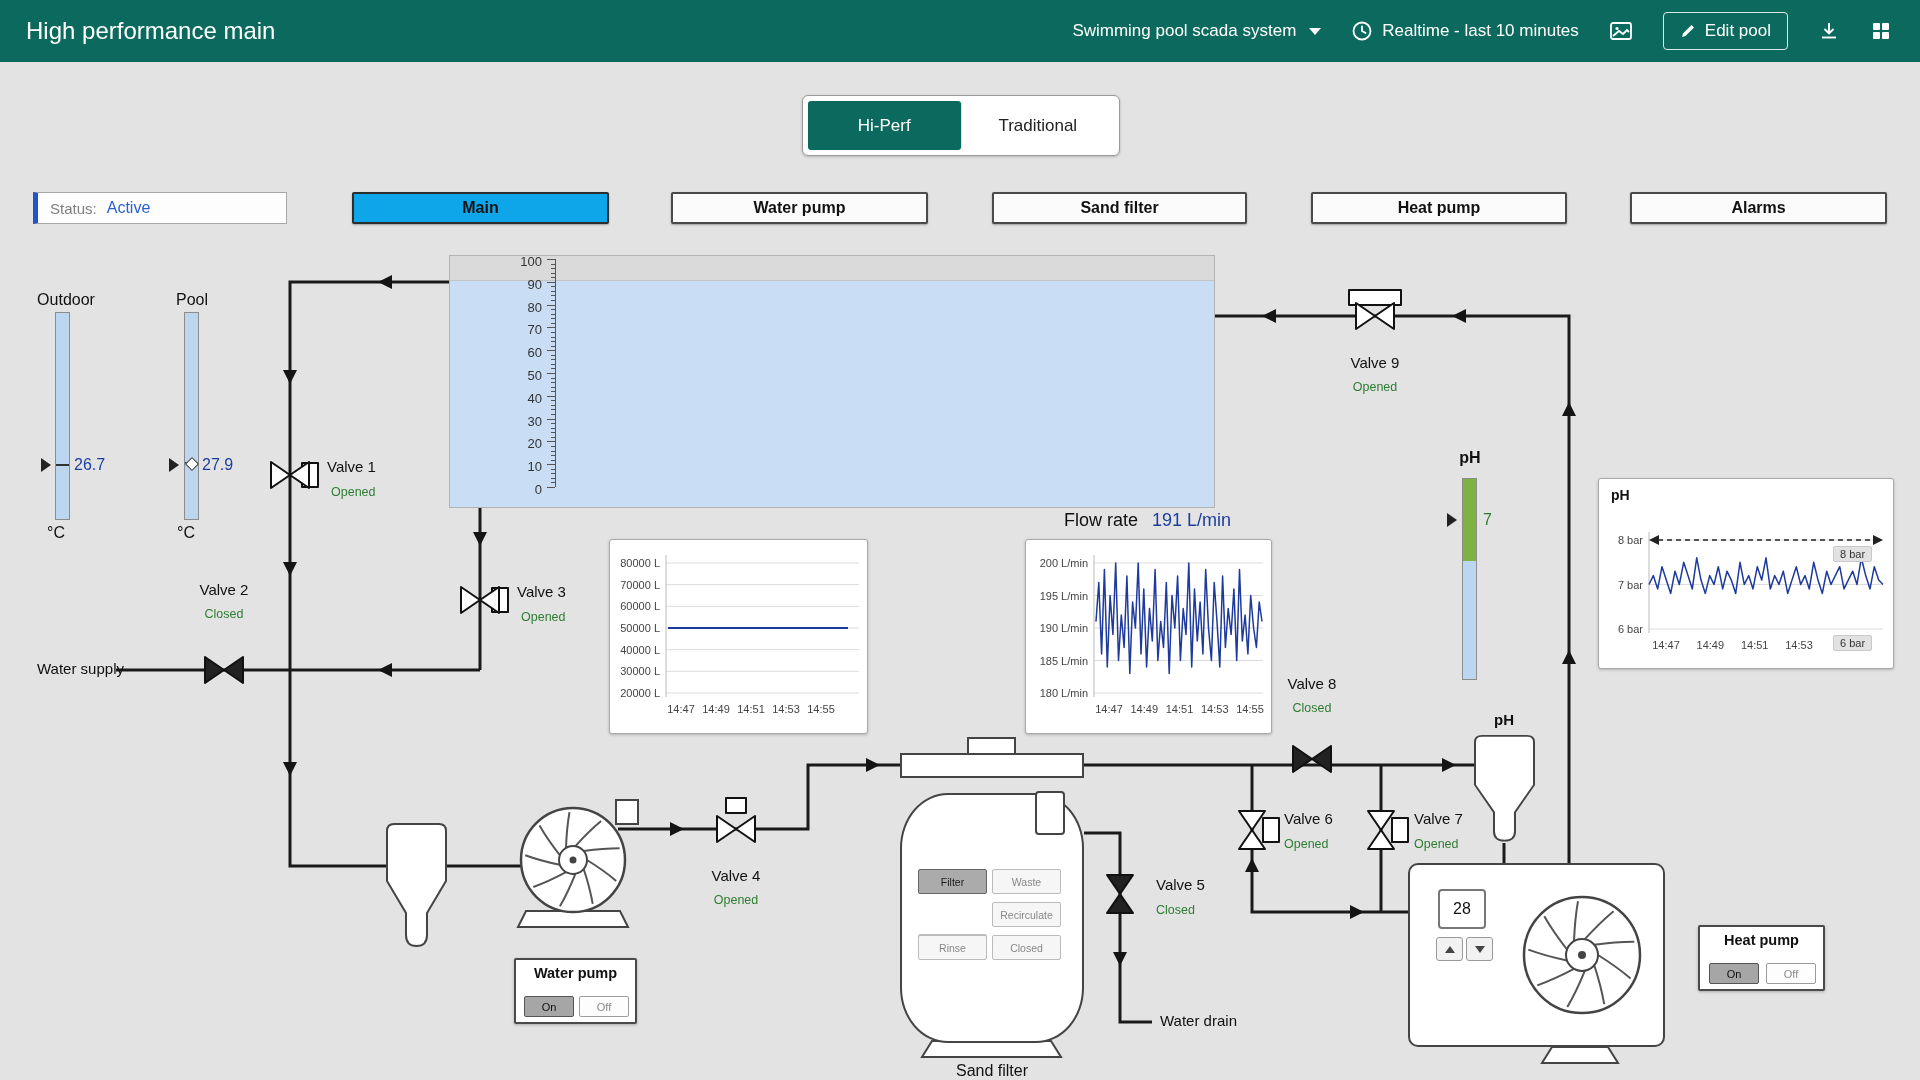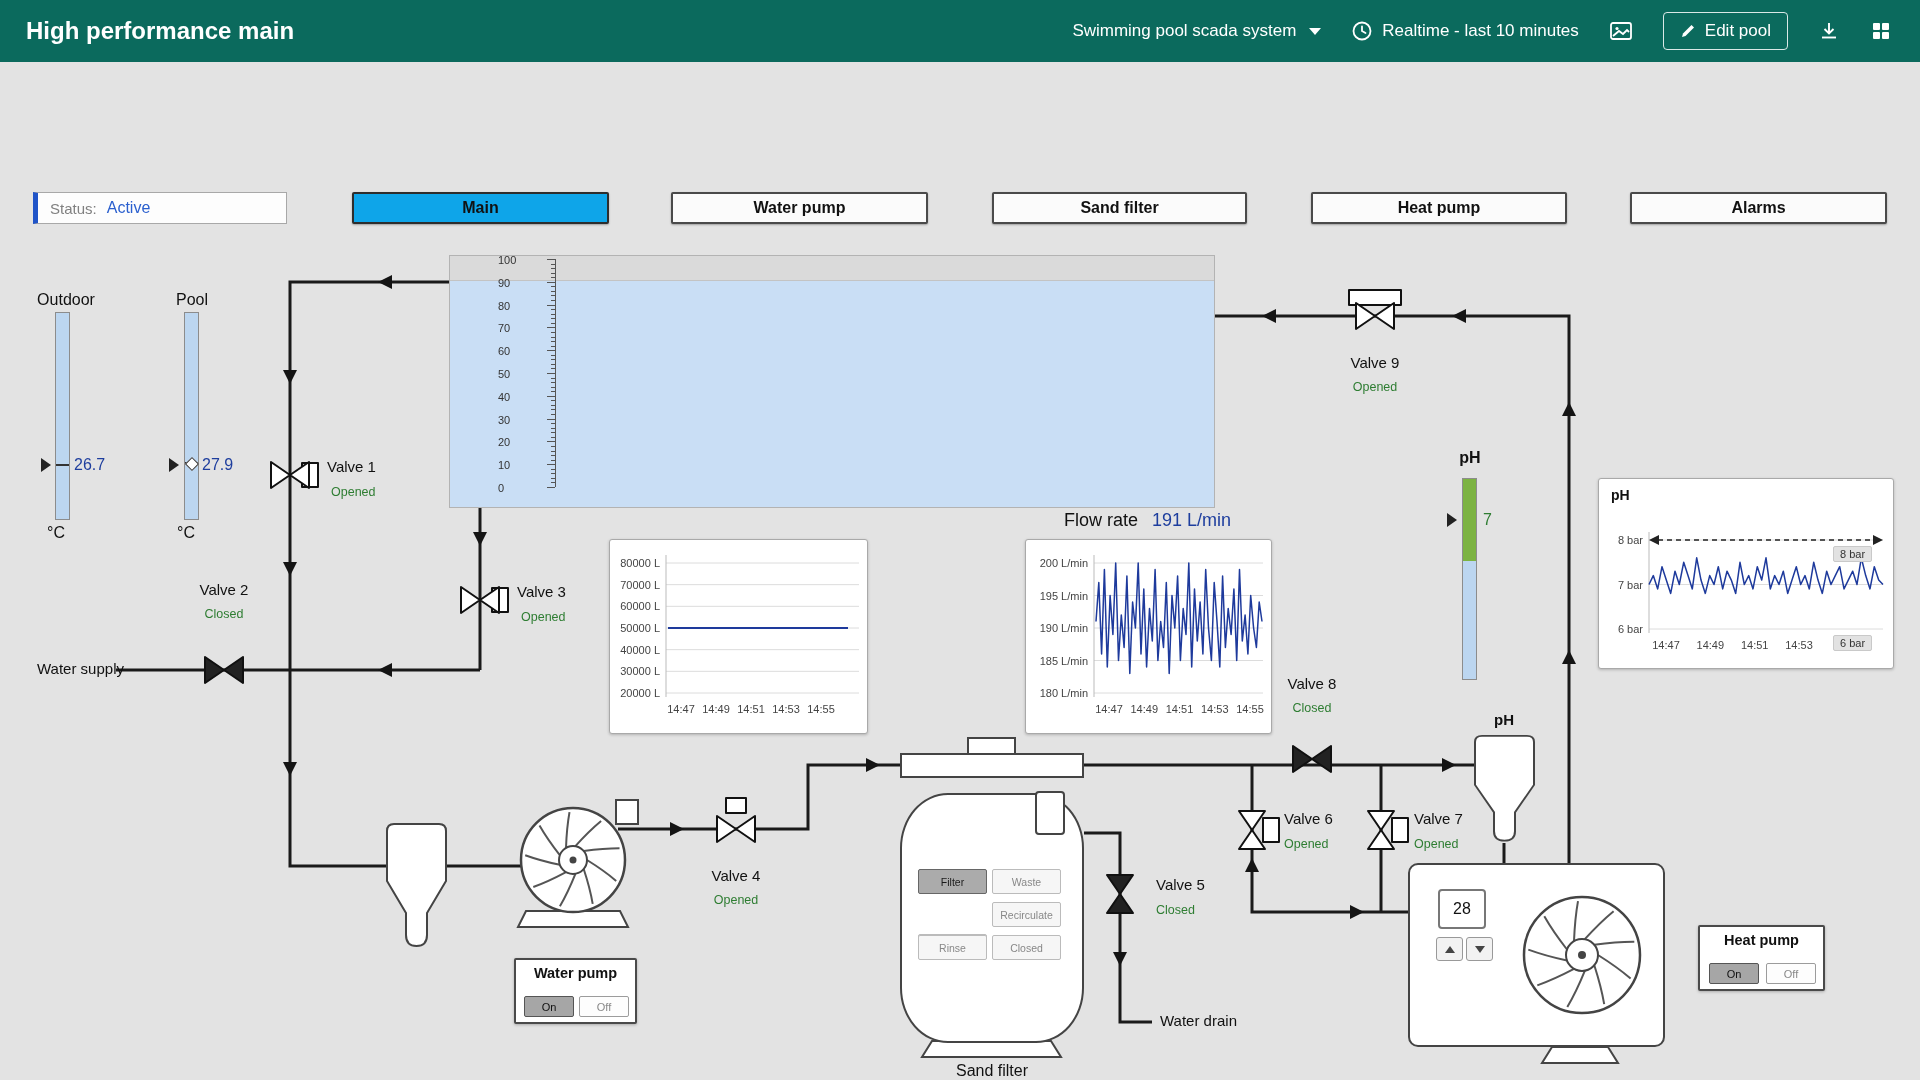--- a/index.html
+++ b/index.html
@@ -1,21 +1,21 @@
 <!DOCTYPE html>
 <html><head>
 <meta charset="utf-8">
 <style>
   html,body{margin:0;padding:0;background:#e3e3e3;font-family:"Liberation Sans","DejaVu Sans",sans-serif;}
   #app{position:relative;width:1920px;height:1080px;background:#e3e3e3;overflow:hidden;}
   .abs{position:absolute;}
 
   
   #header{position:absolute;left:0;top:0;width:1920px;height:62px;background:#0b6a5d;display:flex;align-items:center;color:#fff;}
-  #header .title{font-size:24px;font-weight:bold;margin-left:26px;}
+  #header .title{font-size:24px;font-weight:normal;margin-left:26px;}
   #header .right{margin-left:auto;display:flex;align-items:center;gap:30px;padding-right:28px;}
   .hitem{display:flex;align-items:center;gap:9px;font-size:17px;cursor:pointer;white-space:nowrap;}
   .caret{width:0;height:0;border-left:6px solid transparent;border-right:6px solid transparent;border-top:7px solid #fff;margin-left:4px;}
   .edit-btn{display:flex;align-items:center;gap:9px;border:1px solid rgba(255,255,255,.85);border-radius:4px;padding:8px 16px;font-size:17px;cursor:pointer;}
 
   
   #mode-toggle{position:absolute;left:802px;top:95px;width:318px;height:61px;background:#fff;border:1px solid #9a9a9a;border-radius:6px;display:flex;padding:5px;box-sizing:border-box;box-shadow:0 1px 3px rgba(0,0,0,.2);}
   #mode-toggle .seg{flex:1;display:flex;align-items:center;justify-content:center;font-size:17px;cursor:pointer;border-radius:3px;}
   #mode-toggle .seg.active{background:#0b6a5d;color:#fff;}
   #mode-toggle .seg.inactive{background:#fff;color:#222;border-left:1px solid #ddd;}
@@ -26,21 +26,21 @@
   .navbtn.selected{background:#0ea5e9;border-color:#2d2d2d;}
   #status-box{position:absolute;left:33px;top:192px;width:254px;height:32px;box-sizing:border-box;background:#fdfdfd;border:1px solid #a8a8a8;border-left:5px solid #2054c8;display:flex;align-items:center;gap:10px;padding-left:12px;}
   #status-box .slabel{color:#808080;font-size:15px;}
   #status-box .svalue{color:#2a5fce;font-size:16px;}
 
   
   #tank{position:absolute;left:449px;top:255px;width:766px;height:253px;border:1px solid #b3b3b3;box-sizing:border-box;background:#c9def5;}
   #tank .air{position:absolute;left:0;top:0;right:0;height:24px;background:#dadada;border-bottom:1px solid #c3c3c3;}
   #tank-ruler{position:absolute;left:40px;top:0;width:70px;height:253px;}
   .ruler-axis{position:absolute;left:65px;top:3px;height:228px;width:1px;background:#555;}
-  .ruler-label{position:absolute;left:8px;width:44px;text-align:left;font-size:11px;color:#333;}
+  .ruler-label{position:absolute;left:8px;width:44px;text-align:right;font-size:13px;color:#333;}
   .ruler-tick{position:absolute;height:1px;background:#555;}
   .ruler-tick.major{left:57px;width:8px;}
   .ruler-tick.minor{left:61px;width:4px;}
 
   
   .tlabel{position:absolute;font-size:16px;color:#111;text-align:center;}
   .tbar{position:absolute;width:15px;background:#bcd6f0;border:1px solid #8c8c8c;box-sizing:border-box;}
   .tmark{position:absolute;left:0;right:0;height:2px;background:#333;}
   .tvalue{position:absolute;font-size:16px;color:#1e3e9e;}
   .tri-right{width:0;height:0;border-top:7px solid transparent;border-bottom:7px solid transparent;border-left:10px solid #222;position:absolute;}
@@ -124,20 +124,24 @@
               <rect x="3" y="3" width="7" height="7" rx="1"></rect>
               <rect x="12" y="3" width="7" height="7" rx="1"></rect>
               <rect x="3" y="12" width="7" height="7" rx="1"></rect>
               <rect x="12" y="12" width="7" height="7" rx="1"></rect>
             </g>
           </svg>
       </div>
     </div>
   </div>
 
+  <div id="mode-toggle">
+    <div class="seg active">Hi-Perf</div>
+    <div class="seg inactive">Traditional</div>
+  </div>
 
   <div id="status-box">
     <span class="slabel">Status:</span>
     <span class="svalue">Active</span>
   </div>
   <div class="navbtn selected" style="left:352px;width:257px;">Main</div>
   <div class="navbtn" style="left:671px;width:257px;">Water pump</div>
   <div class="navbtn" style="left:992px;width:255px;">Sand filter</div>
   <div class="navbtn" style="left:1311px;width:256px;">Heat pump</div>
   <div class="navbtn" style="left:1630px;width:257px;">Alarms</div>

